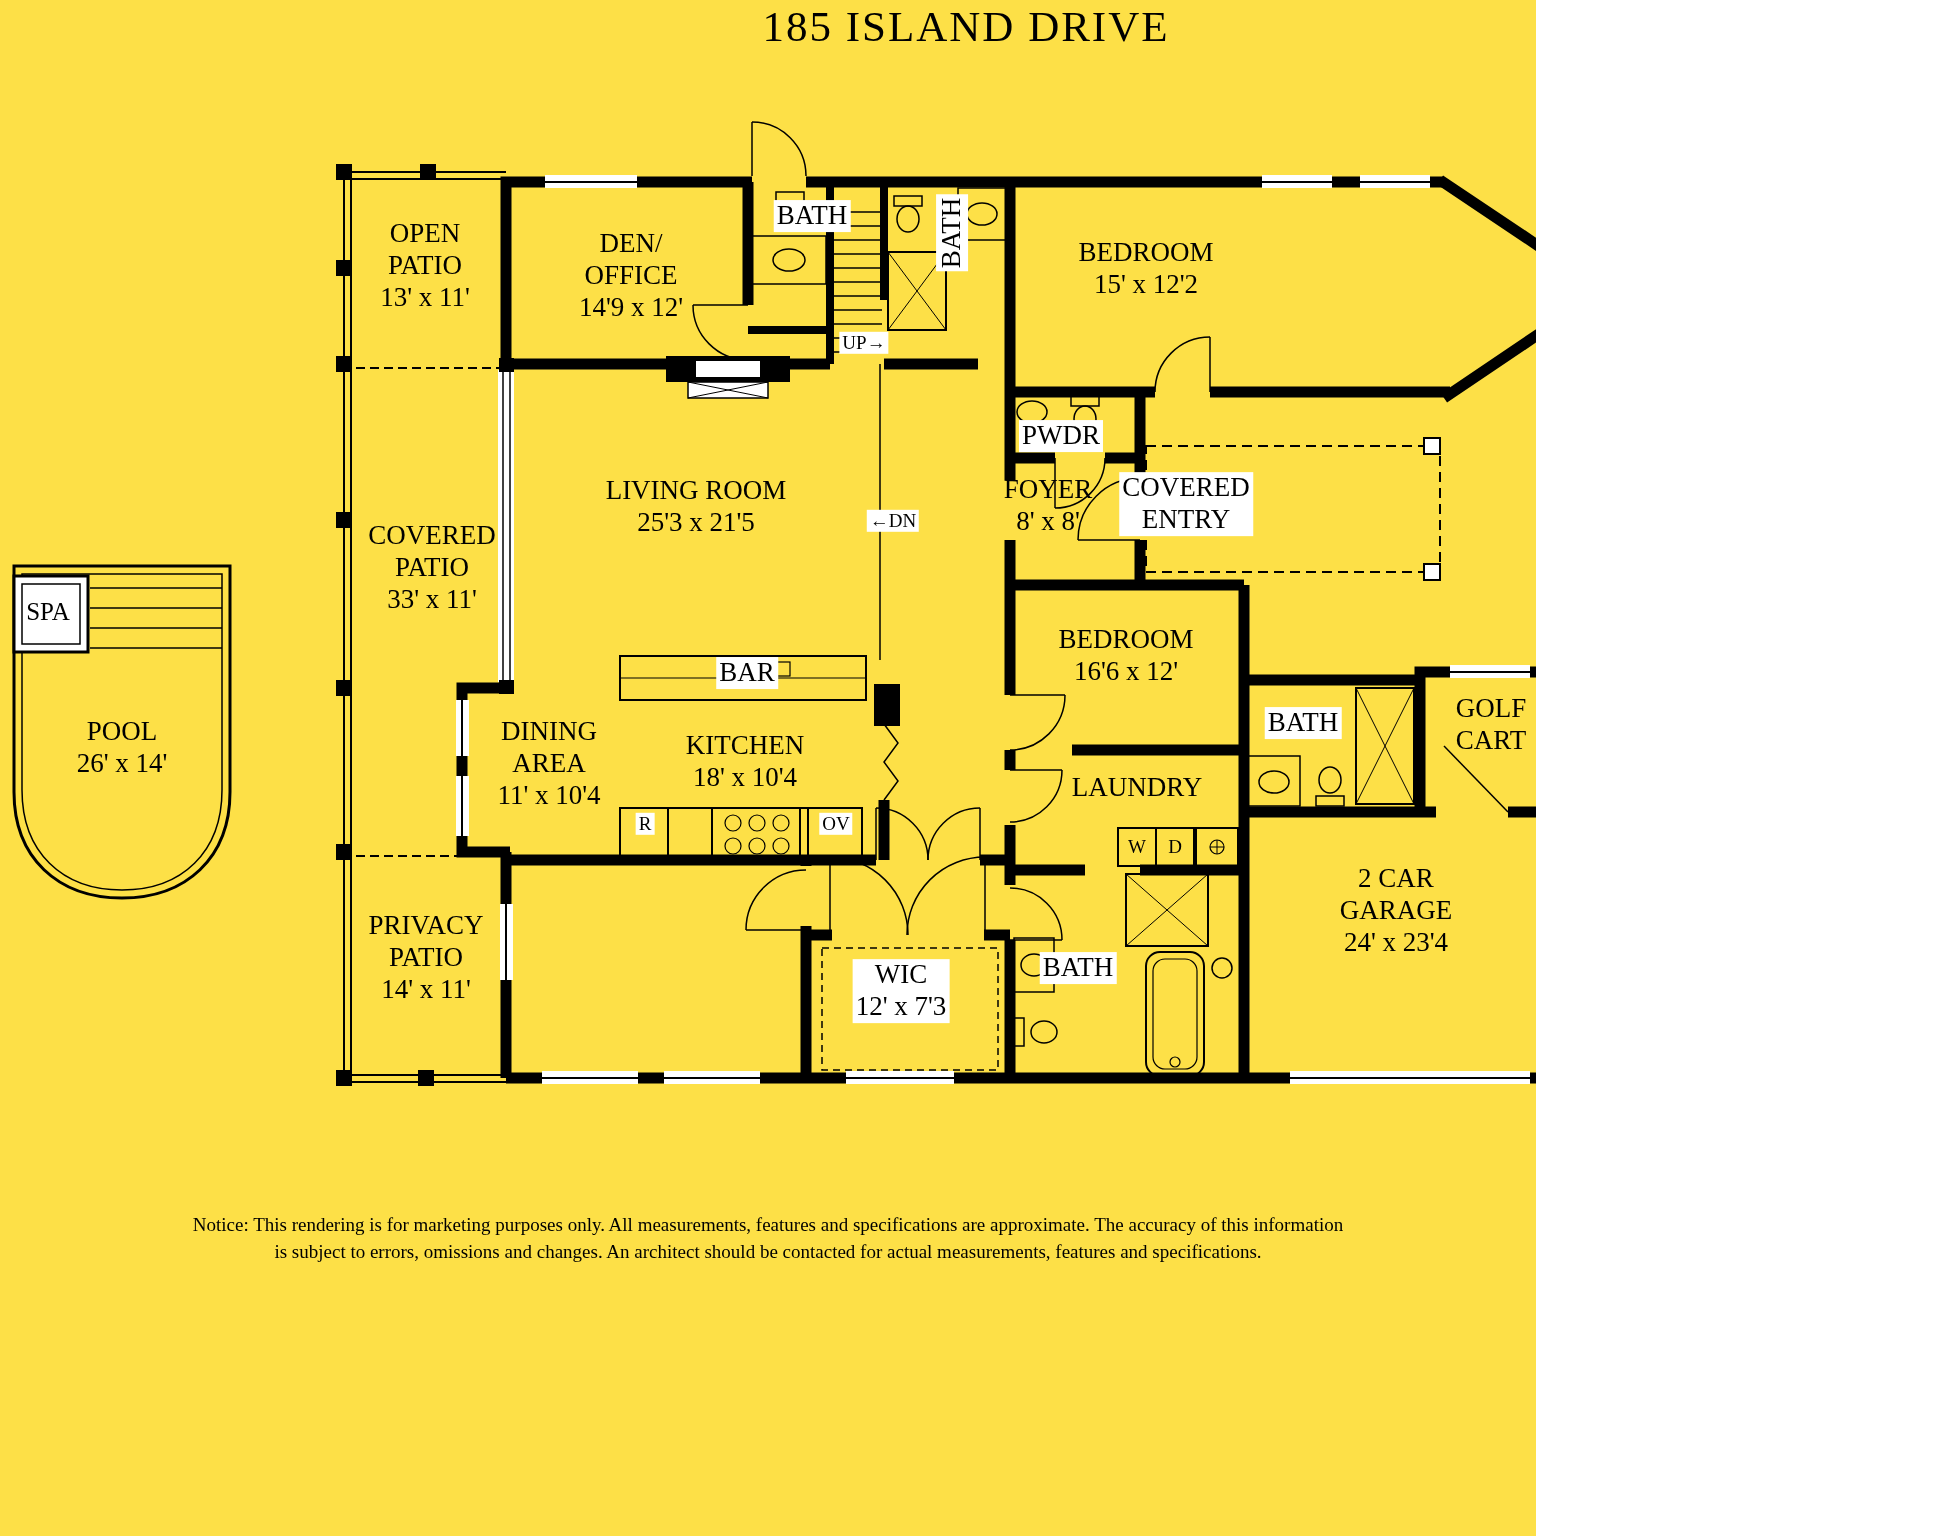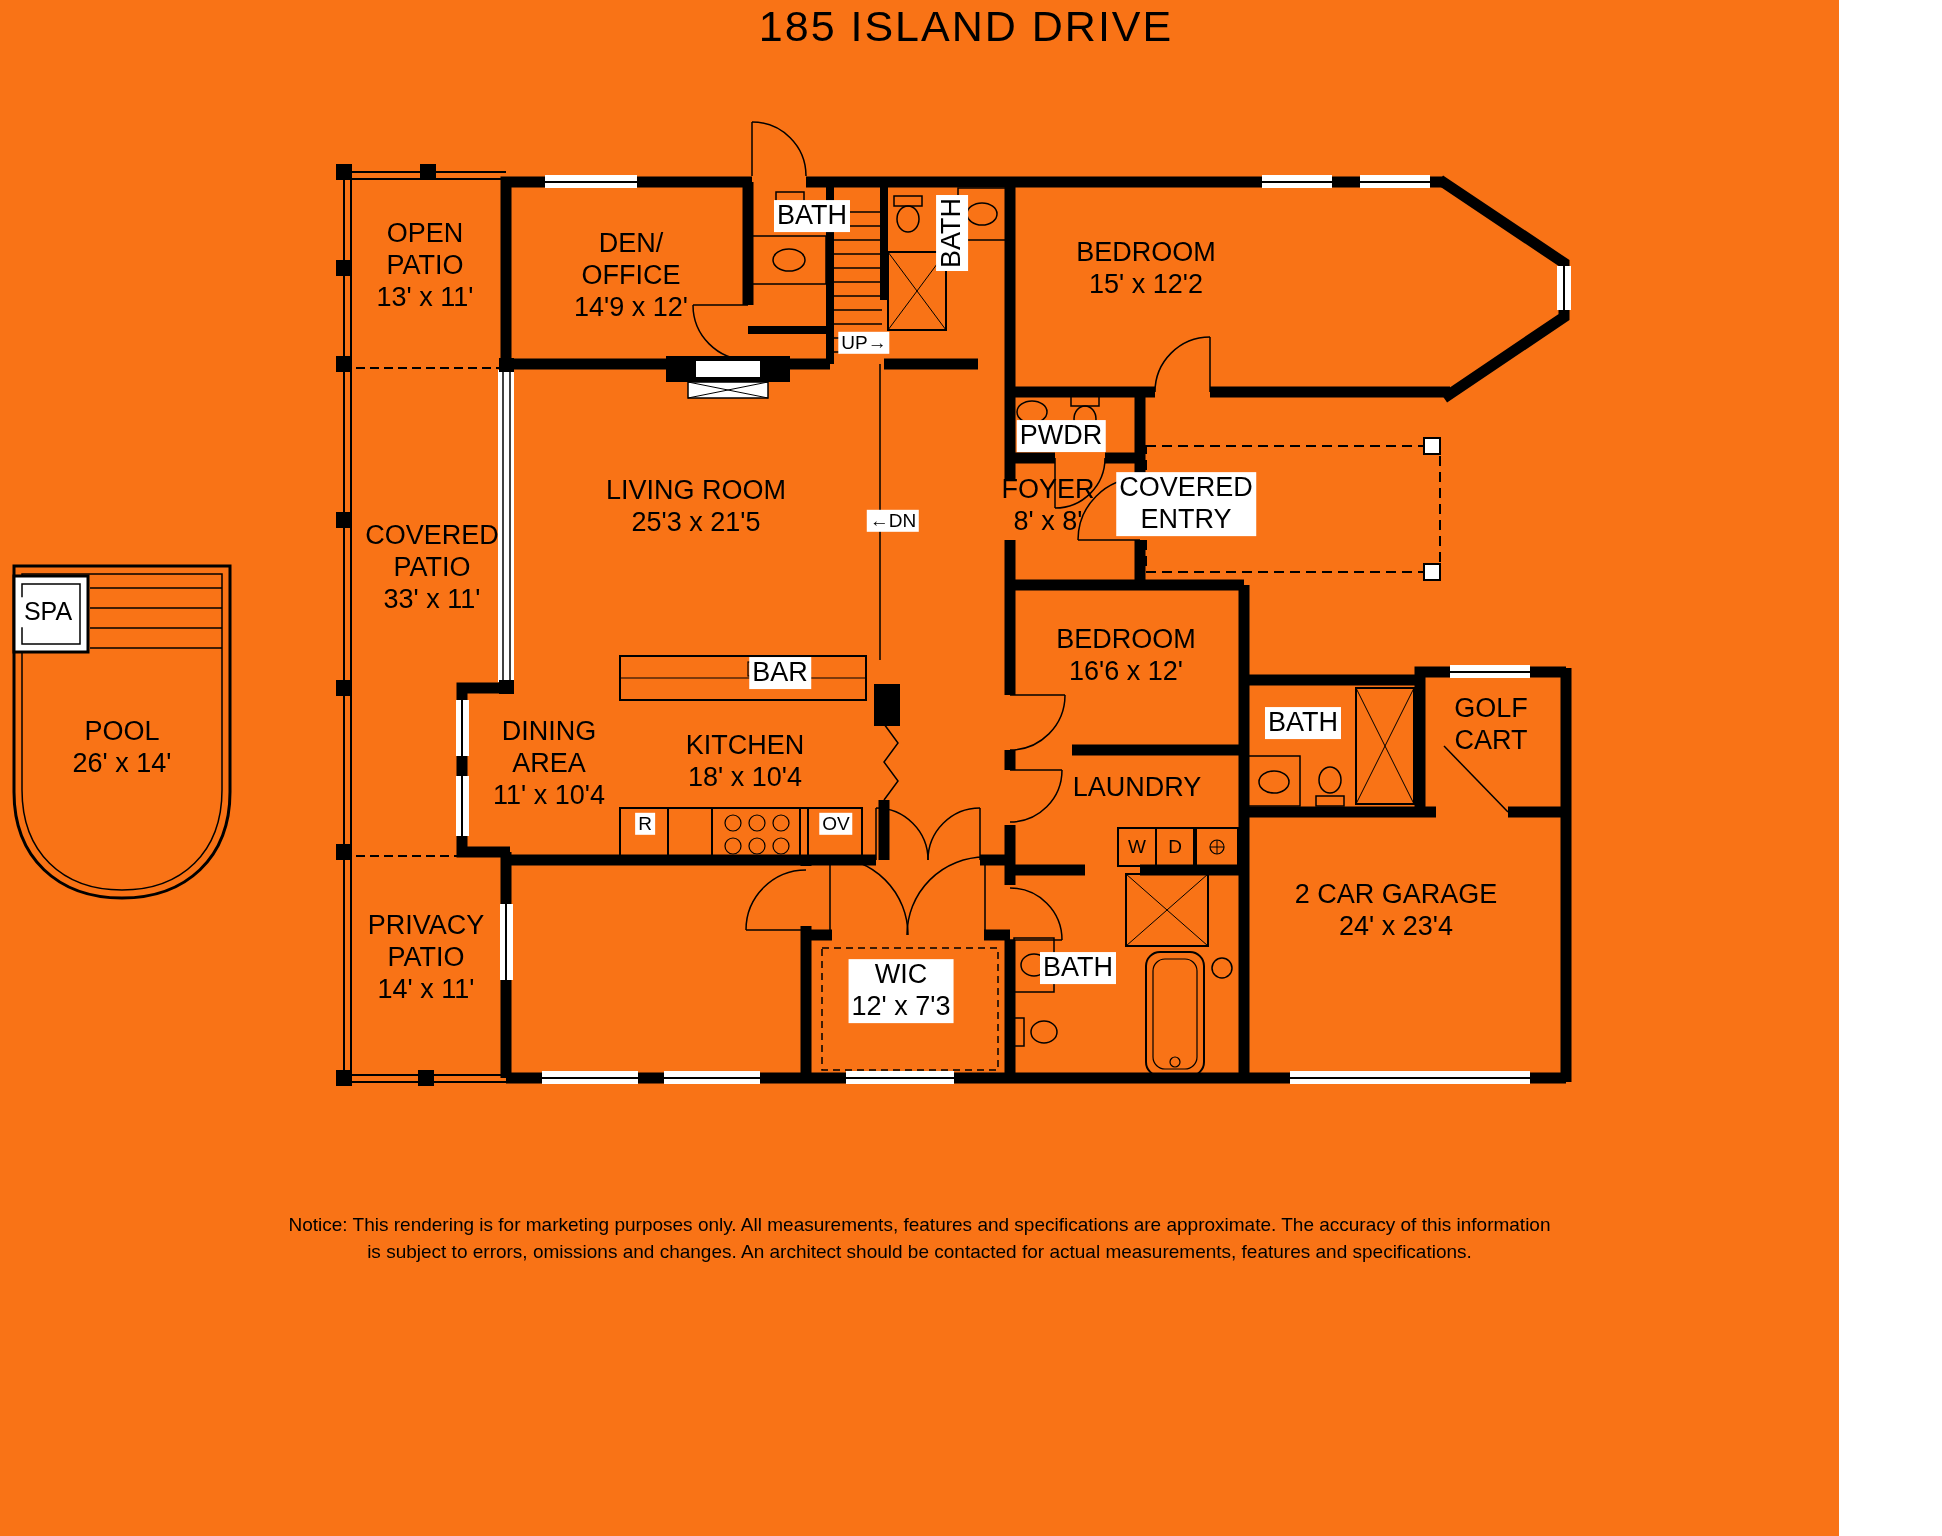--- a/index.html
+++ b/index.html
@@ -1,17 +1,17 @@
 <!DOCTYPE html>
 <html><head>
 <meta charset="utf-8">
 <style>
   html,body{margin:0;padding:0;background:#ffffff;}
-  #page{position:relative;width:1839px;height:1536px;background:#f97316;overflow:hidden;
-        font-family:Liberation Sans, sans-serif;color:#000;}
+  #page{position:relative;width:1536px;height:1536px;background:#fde047;overflow:hidden;
+        font-family:Liberation Serif, serif;color:#000;}
   svg{position:absolute;left:0;top:0;}
   .lbl{position:absolute;transform:translate(-50%,-50%);text-align:center;white-space:pre-line;
        font-size:27px;line-height:1.18;color:#000;}
   .sm{font-size:19px;}
   .wb{background:#fff;padding:0 3px;}
   .vert{transform:translate(-50%,-50%) rotate(-90deg);}
   .spa-size{font-size:25px;}
   .title{position:absolute;left:966px;top:26px;transform:translate(-50%,-50%);
          font-size:43px;letter-spacing:2px;white-space:nowrap;}
   .notice{position:absolute;left:0;right:0;top:1212px;text-align:center;white-space:pre-line;
@@ -296,21 +296,21 @@
   <div class="lbl wb" style="left:1186px;top:504px">COVERED
 ENTRY</div>
   <div class="lbl" style="left:432px;top:568px">COVERED
 PATIO
 33' x 11'</div>
   <div class="lbl spa-size wb" style="left:48px;top:612px">SPA</div>
   <div class="lbl" style="left:122px;top:748px">POOL
 26' x 14'</div>
   <div class="lbl" style="left:1126px;top:656px">BEDROOM
 16'6 x 12'</div>
-  <div class="lbl wb" style="left:780px;top:673px">BAR</div>
+  <div class="lbl wb" style="left:747px;top:673px">BAR</div>
   <div class="lbl wb" style="left:1303px;top:723px">BATH</div>
   <div class="lbl" style="left:1491px;top:725px">GOLF
 CART</div>
   <div class="lbl" style="left:549px;top:764px">DINING
 AREA
 11' x 10'4</div>
   <div class="lbl" style="left:745px;top:762px">KITCHEN
 18' x 10'4</div>
   <div class="lbl" style="left:1137px;top:788px">LAUNDRY</div>
   <div class="lbl sm wb" style="left:645px;top:824px">R</div>

